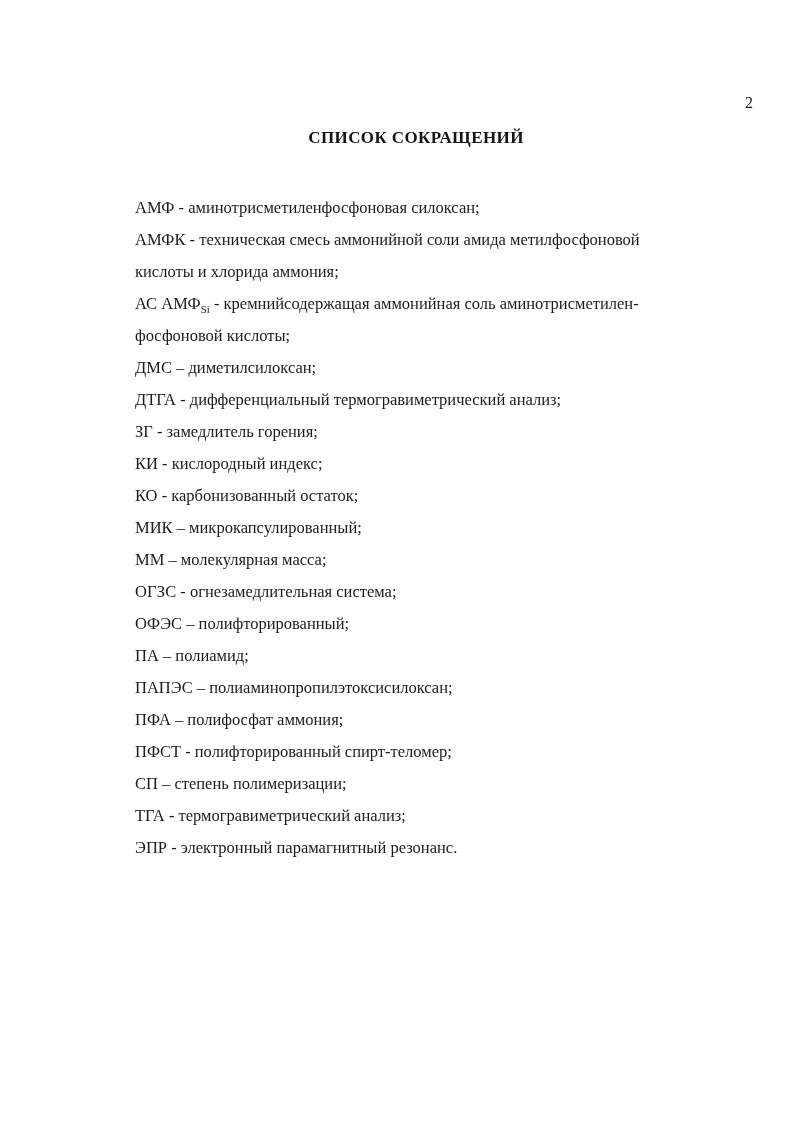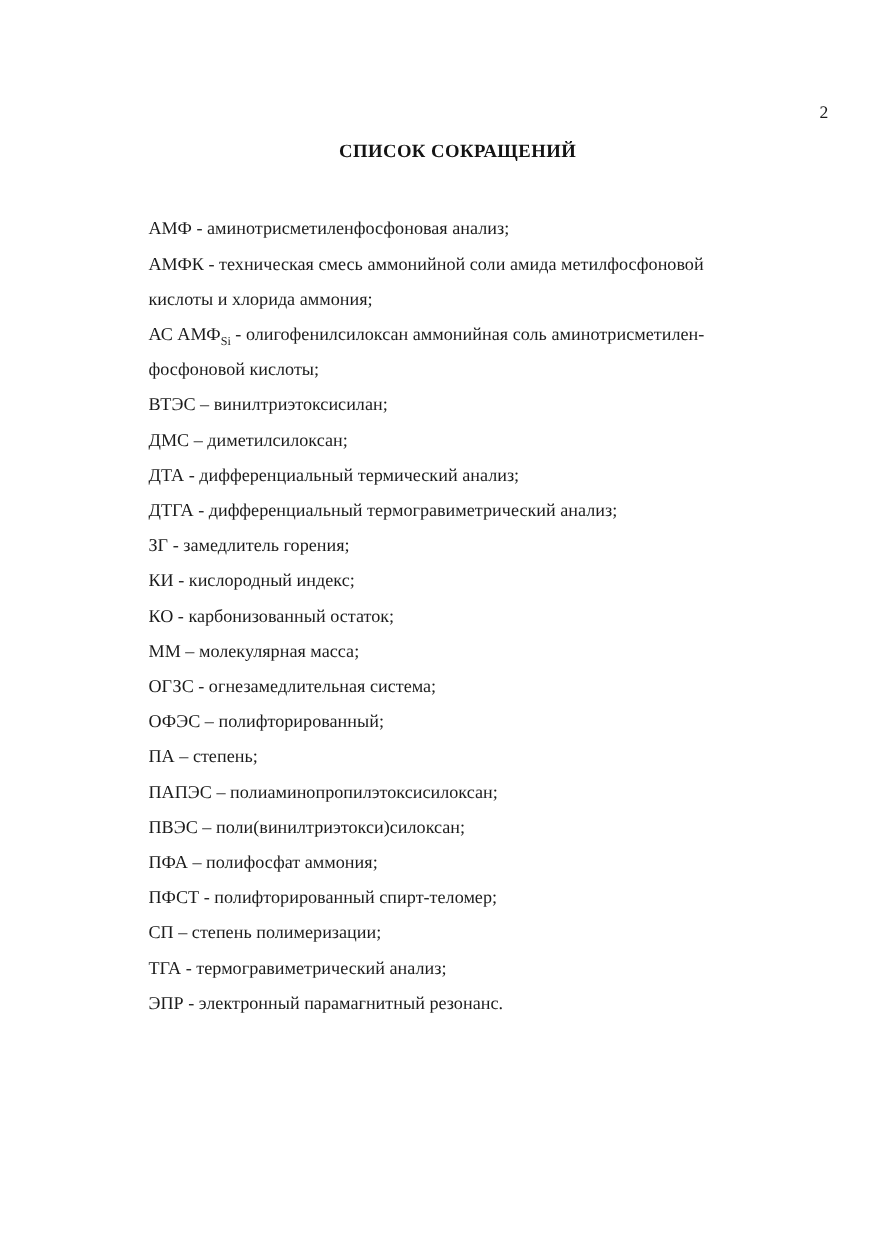--- a/index.html
+++ b/index.html
@@ -58,36 +58,34 @@
 </head>
 <body>
 
 <div class="page">
   <div class="page-number">2</div>
 
   <div class="content">
     <h1 class="title">СПИСОК СОКРАЩЕНИЙ</h1>
 
     <div class="abbr-list">
-        <p class="item"><span>АМФ</span><span> - аминотрисметиленфосфоновая анализ;</span></p>
+        <p class="item"><span>АМФ</span><span> - аминотрисметиленфосфоновая силоксан;</span></p>
         <p class="item"><span>АМФК</span><span> - техническая смесь аммонийной соли амида метилфосфоновой кислоты и хлорида аммония;</span></p>
-        <p class="item"><span>АС АМФ</span><sub>Si</sub><span> - олигофенилсилоксан аммонийная соль аминотрисметилен-фосфоновой кислоты;</span></p>
-        <p class="item"><span>ВТЭС</span><span> – винилтриэтоксисилан;</span></p>
+        <p class="item"><span>АС АМФ</span><sub>Si</sub><span> - кремнийсодержащая аммонийная соль аминотрисметилен-фосфоновой кислоты;</span></p>
         <p class="item"><span>ДМС</span><span> – диметилсилоксан;</span></p>
-        <p class="item"><span>ДТА</span><span> - дифференциальный термический анализ;</span></p>
         <p class="item"><span>ДТГА</span><span> - дифференциальный термогравиметрический анализ;</span></p>
         <p class="item"><span>ЗГ</span><span> - замедлитель горения;</span></p>
         <p class="item"><span>КИ</span><span> - кислородный индекс;</span></p>
         <p class="item"><span>КО</span><span> - карбонизованный остаток;</span></p>
+        <p class="item"><span>МИК</span><span> – микрокапсулированный;</span></p>
         <p class="item"><span>ММ</span><span> – молекулярная масса;</span></p>
         <p class="item"><span>ОГЗС</span><span> - огнезамедлительная система;</span></p>
         <p class="item"><span>ОФЭС</span><span> – полифторированный;</span></p>
-        <p class="item"><span>ПА</span><span> – степень;</span></p>
+        <p class="item"><span>ПА</span><span> – полиамид;</span></p>
         <p class="item"><span>ПАПЭС</span><span> – полиаминопропилэтоксисилоксан;</span></p>
-        <p class="item"><span>ПВЭС</span><span> – поли(винилтриэтокси)силоксан;</span></p>
         <p class="item"><span>ПФА</span><span> – полифосфат аммония;</span></p>
         <p class="item"><span>ПФСТ</span><span> - полифторированный спирт-теломер;</span></p>
         <p class="item"><span>СП</span><span> – степень полимеризации;</span></p>
         <p class="item"><span>ТГА</span><span> - термогравиметрический анализ;</span></p>
         <p class="item"><span>ЭПР</span><span> - электронный парамагнитный резонанс.</span></p>
       </div>
   </div>
 </div>
 
 </body></html>

